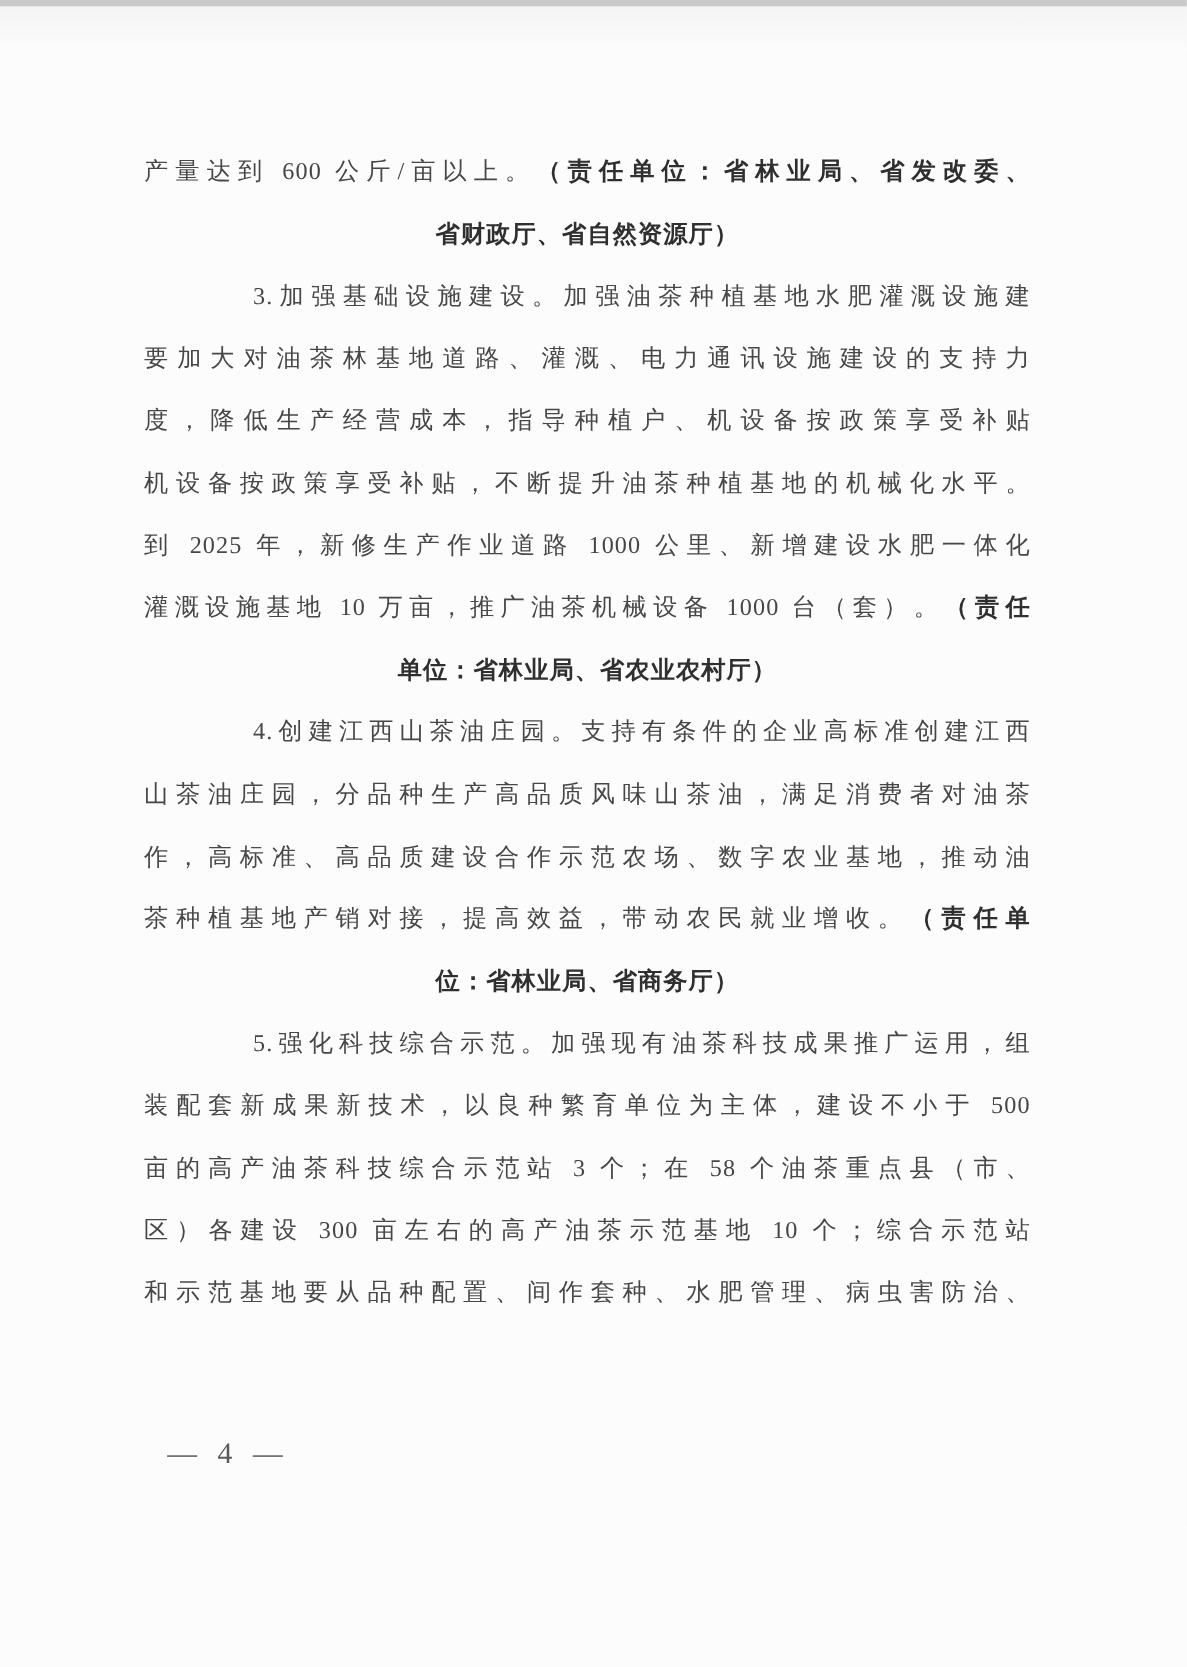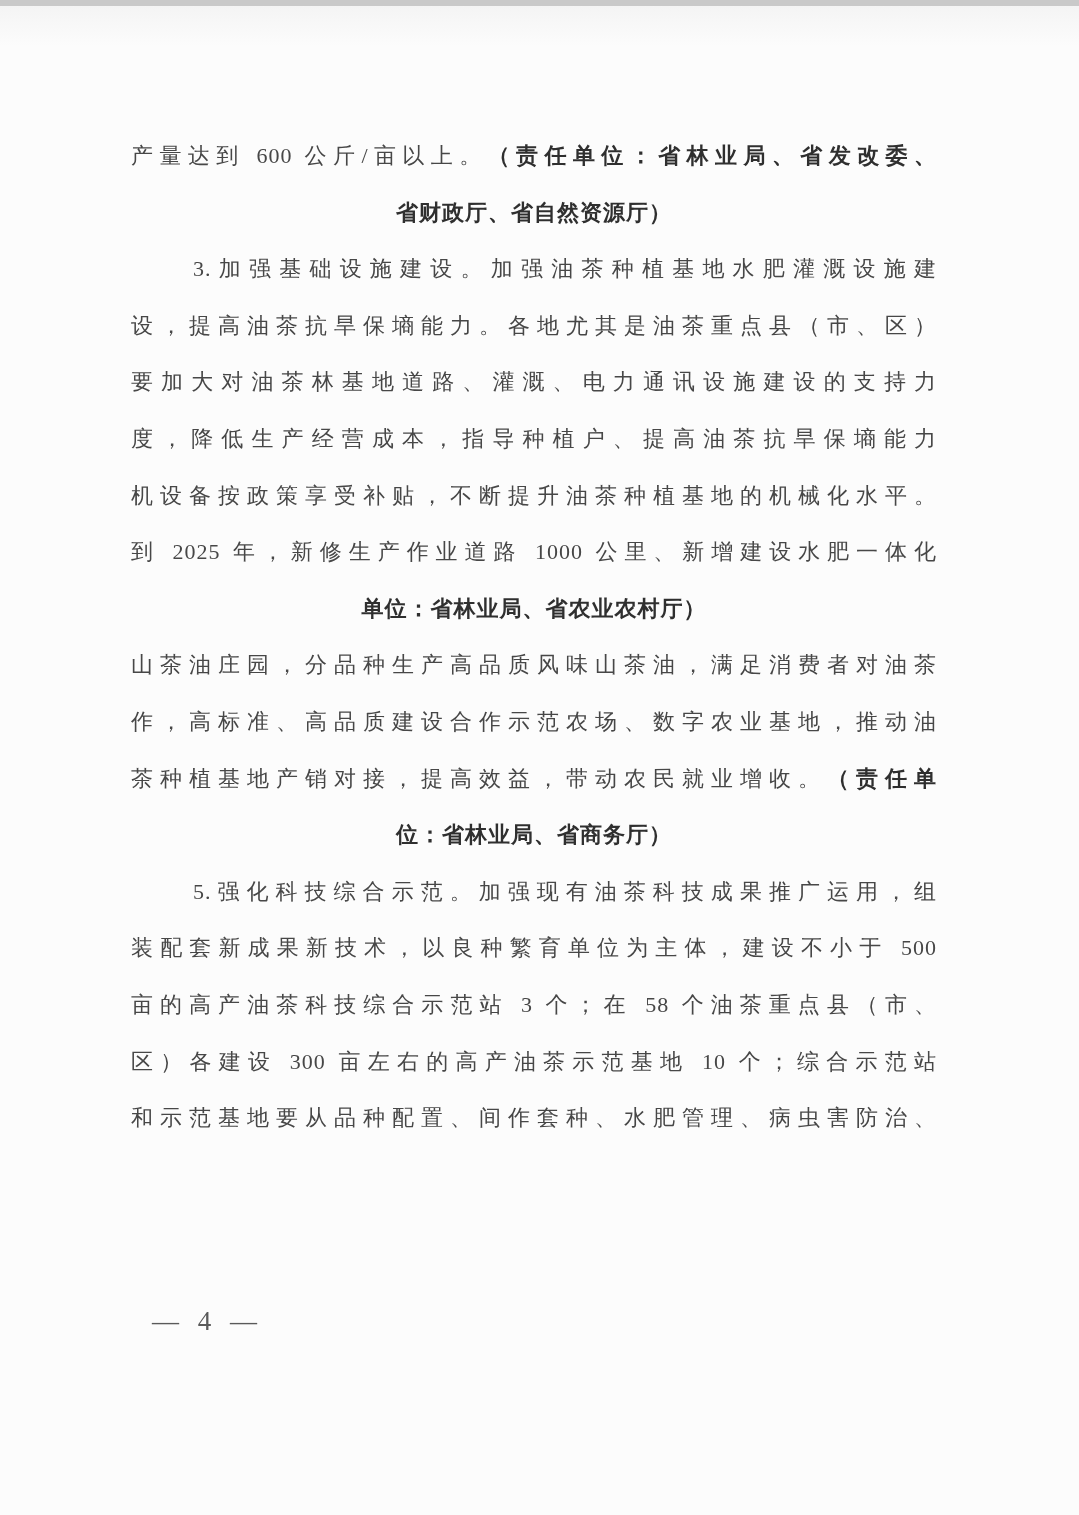--- a/index.html
+++ b/index.html
@@ -46,20 +46,21 @@
     text-align: center;
   }
   .line.justify {
     white-space: normal;
     text-align: justify;
     text-align-last: justify;
     text-justify: inter-character;
   }
   .line.indent {
     text-indent: 62px;
+    margin-left: 37px;
   }
   .seg-regular {
     font-family: "Liberation Serif", "DejaVu Serif", serif;
     font-weight: 400;
     color: #474747;
   }
   .seg-bold {
     font-family: "Liberation Sans", "DejaVu Sans", sans-serif;
     font-weight: 700;
     color: #2f2f2f;
@@ -78,26 +79,27 @@
 <body>
 
 <div class="page">
   <div class="scan-bar-top"></div>
   <div class="scan-shade"></div>
 
   <div class="text-block">
       <div class="line justify"><span class="seg-regular">产量达到 600 公斤/亩以上。</span><span class="seg-bold">（责任单位：省林业局、省发改委、</span></div>
       <div class="line"><span class="seg-bold">省财政厅、省自然资源厅）</span></div>
       <div class="line indent justify"><span class="seg-regular">3.加强基础设施建设。加强油茶种植基地水肥灌溉设施建</span></div>
-      <div class="line justify"><span class="seg-regular">设，提高油茶抗旱保墒能力。各地尤其是油茶重点县（市、区）</span></div>
       <div class="line justify"><span class="seg-regular">要加大对油茶林基地道路、灌溉、电力通讯设施建设的支持力</span></div>
-      <div class="line justify"><span class="seg-regular">度，降低生产经营成本，指导种植户、提高油茶抗旱保墒能力</span></div>
+      <div class="line justify"><span class="seg-regular">度，降低生产经营成本，指导种植户、机设备按政策享受补贴</span></div>
       <div class="line justify"><span class="seg-regular">机设备按政策享受补贴，不断提升油茶种植基地的机械化水平。</span></div>
       <div class="line justify"><span class="seg-regular">到 2025 年，新修生产作业道路 1000 公里、新增建设水肥一体化</span></div>
+      <div class="line justify"><span class="seg-regular">灌溉设施基地 10 万亩，推广油茶机械设备 1000 台（套）。</span><span class="seg-bold">（责任</span></div>
       <div class="line"><span class="seg-bold">单位：省林业局、省农业农村厅）</span></div>
+      <div class="line indent justify"><span class="seg-regular">4.创建江西山茶油庄园。支持有条件的企业高标准创建江西</span></div>
       <div class="line justify"><span class="seg-regular">山茶油庄园，分品种生产高品质风味山茶油，满足消费者对油茶</span></div>
       <div class="line justify"><span class="seg-regular">作，高标准、高品质建设合作示范农场、数字农业基地，推动油</span></div>
       <div class="line justify"><span class="seg-regular">茶种植基地产销对接，提高效益，带动农民就业增收。</span><span class="seg-bold">（责任单</span></div>
       <div class="line"><span class="seg-bold">位：省林业局、省商务厅）</span></div>
       <div class="line indent justify"><span class="seg-regular">5.强化科技综合示范。加强现有油茶科技成果推广运用，组</span></div>
       <div class="line justify"><span class="seg-regular">装配套新成果新技术，以良种繁育单位为主体，建设不小于 500</span></div>
       <div class="line justify"><span class="seg-regular">亩的高产油茶科技综合示范站 3 个；在 58 个油茶重点县（市、</span></div>
       <div class="line justify"><span class="seg-regular">区）各建设 300 亩左右的高产油茶示范基地 10 个；综合示范站</span></div>
       <div class="line justify"><span class="seg-regular">和示范基地要从品种配置、间作套种、水肥管理、病虫害防治、</span></div>
     </div>

